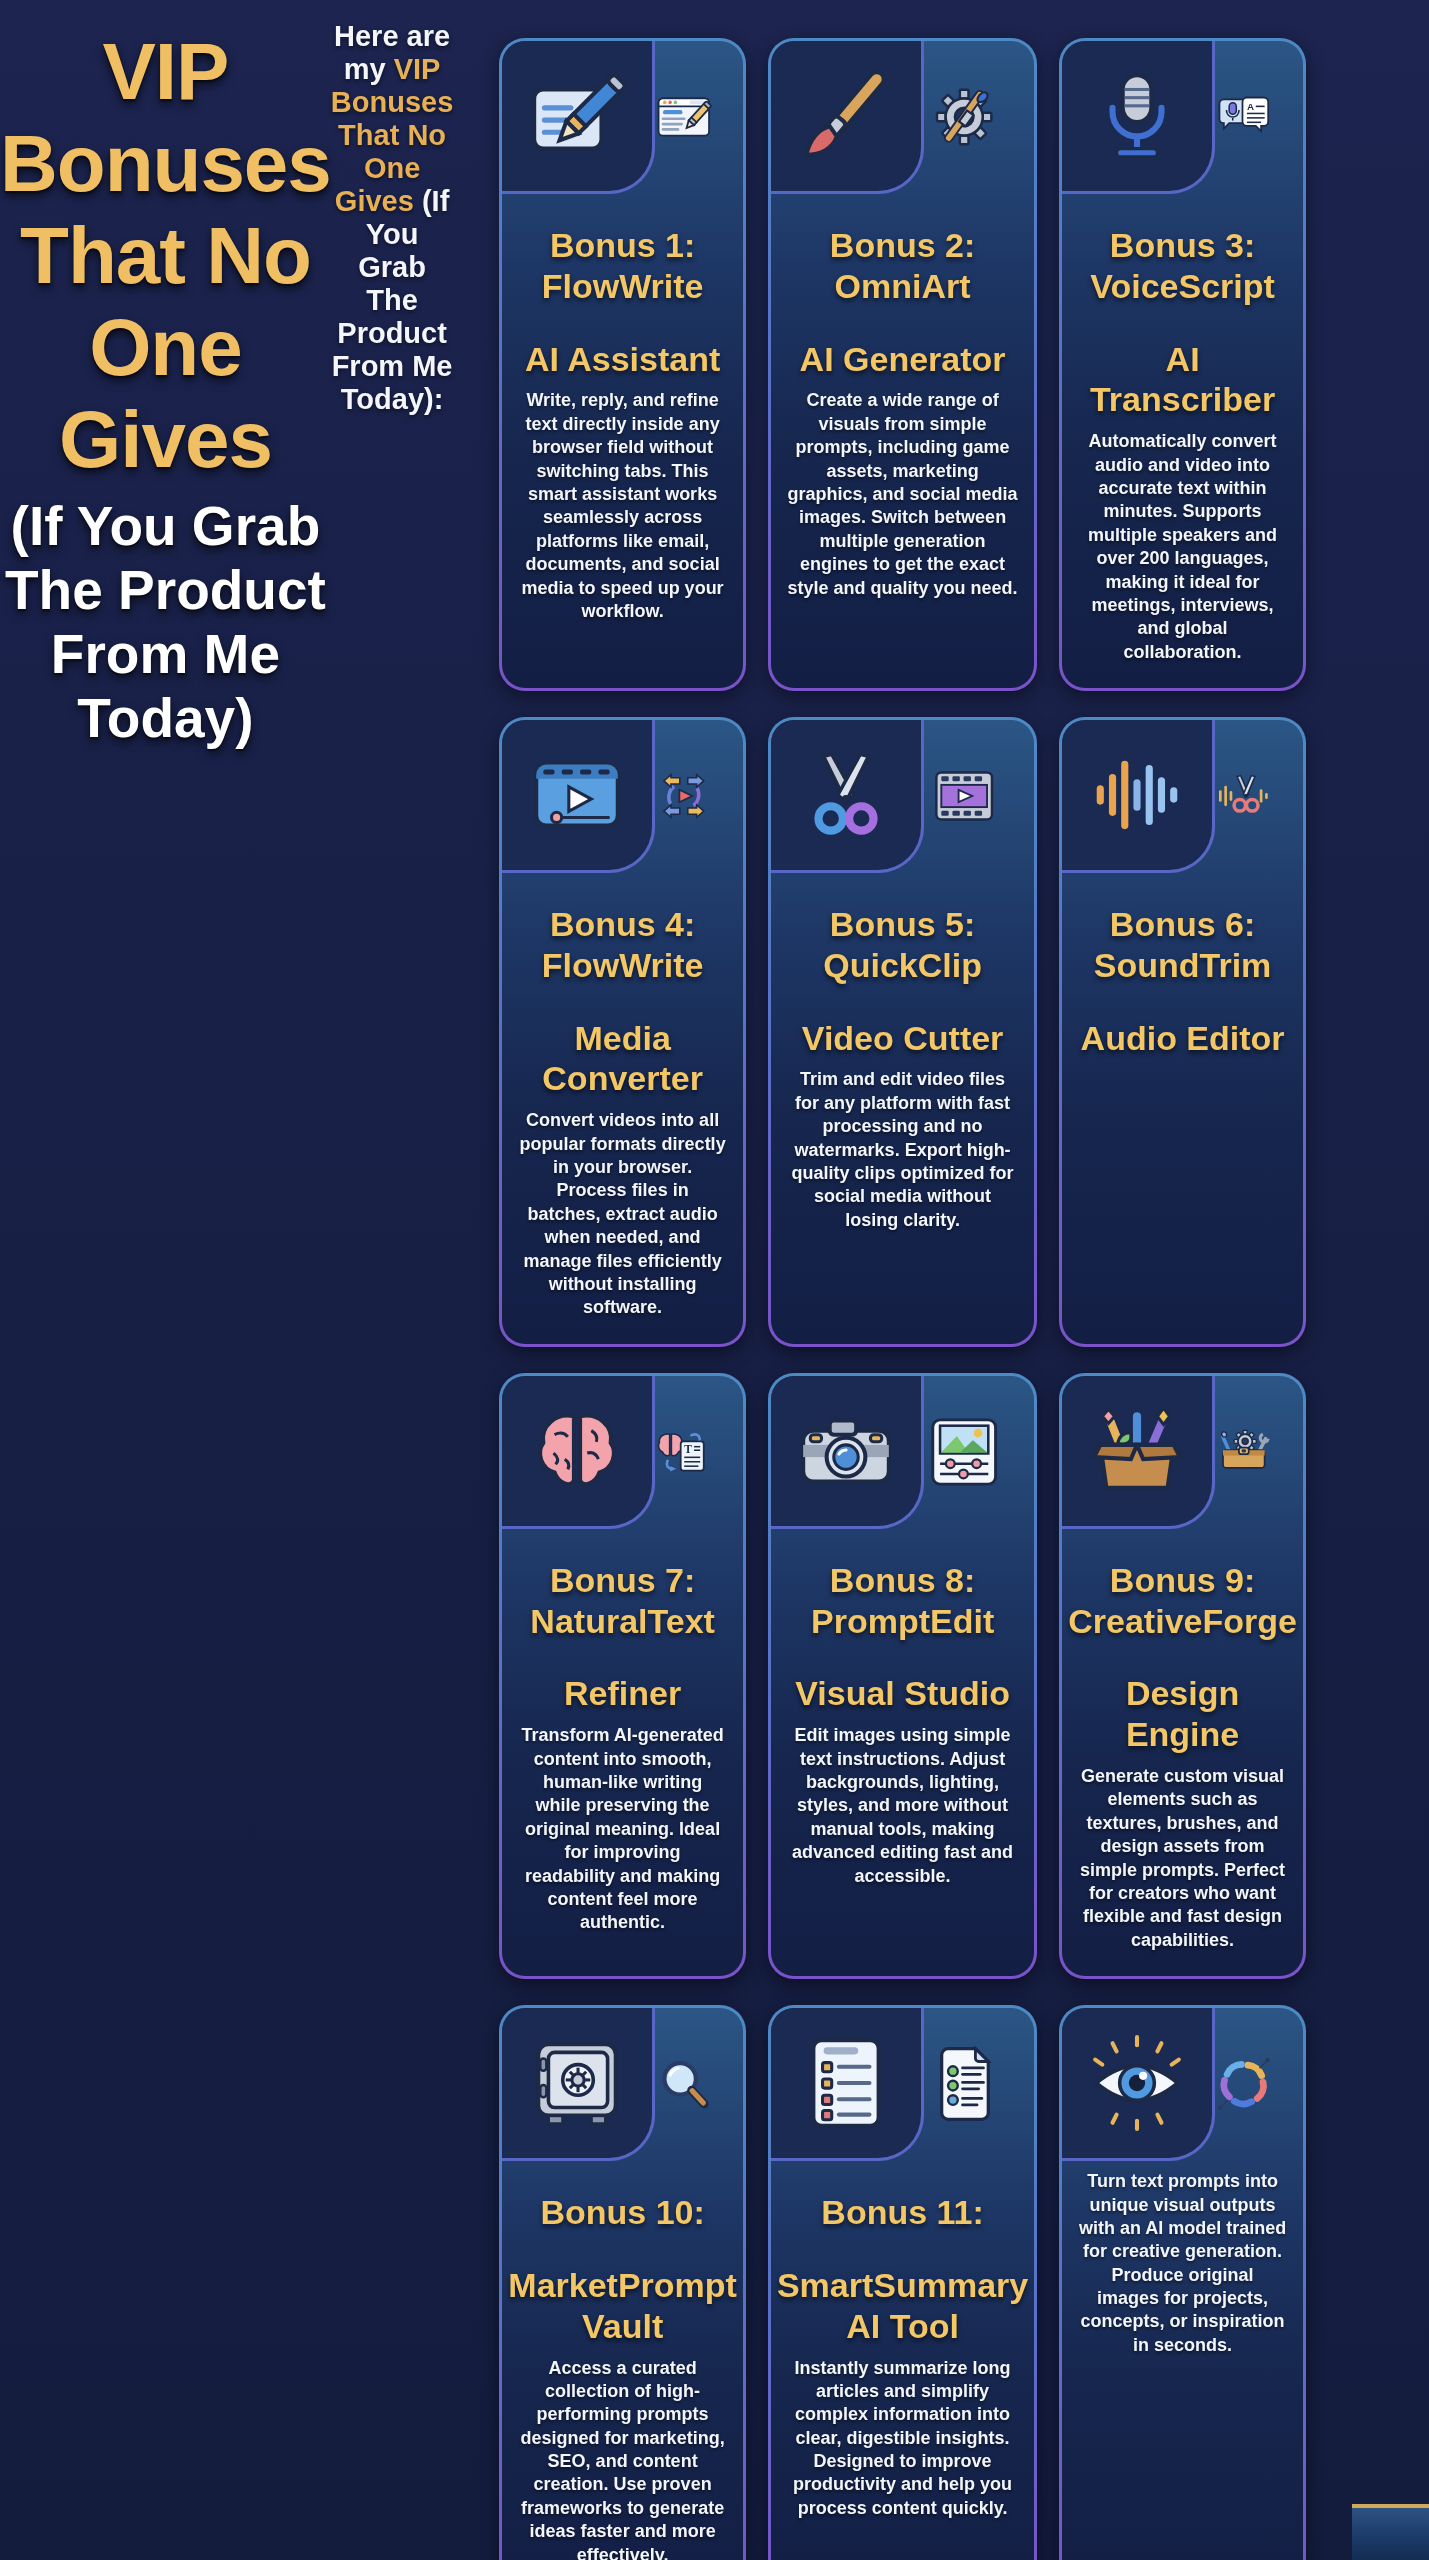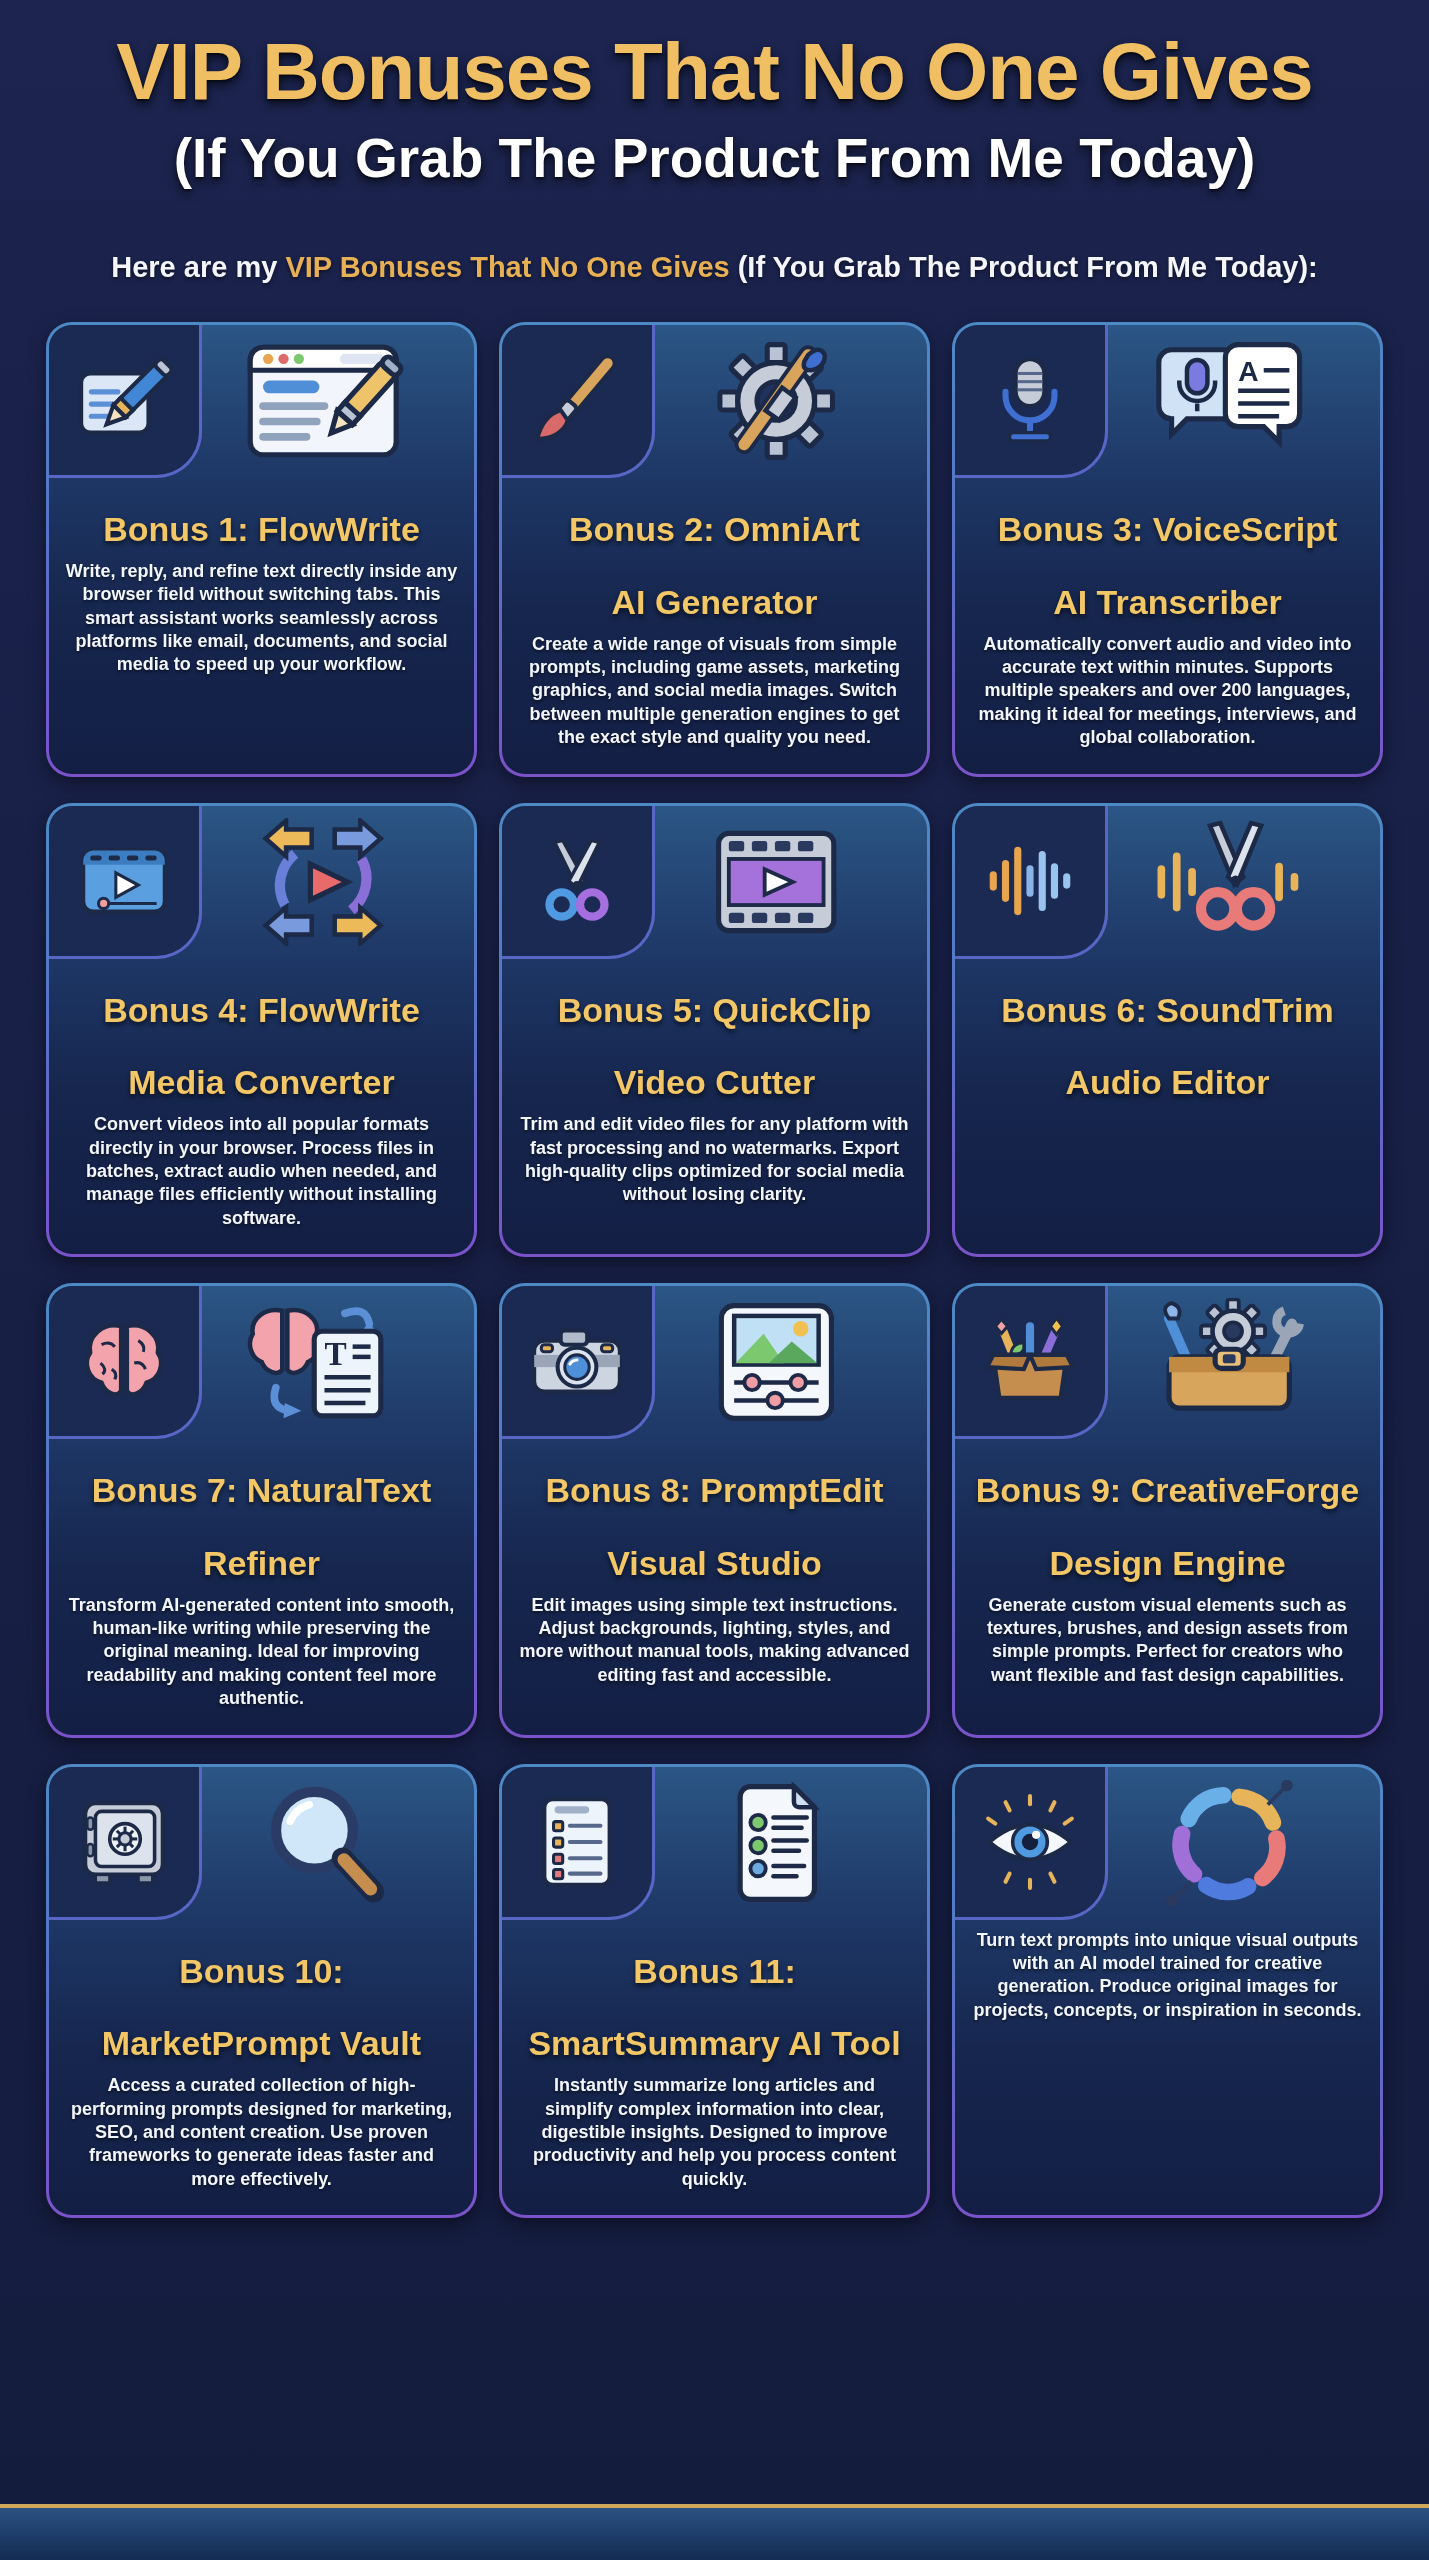--- a/index.html
+++ b/index.html
@@ -1,21 +1,21 @@
 <!DOCTYPE html>
 <html><head>
 <meta charset="utf-8">
 <style>
   html,body{margin:0;padding:0;width:1429px;height:2560px;overflow:hidden;}
   body{
     font-family:"Liberation Sans", sans-serif;
     background:linear-gradient(180deg,#1c244f 0%,#171f45 50%,#141c3e 100%);
     color:#fff;
   }
-  .page{width:1429px;height:2560px;display:flex;flex-direction:column;box-sizing:border-box;}
+  .page{width:1429px;height:2560px;display:flex;box-sizing:border-box;}
 
   
   .header{text-align:center;padding-top:26px;}
   .main-title{
     margin:0;font-size:80px;font-weight:800;letter-spacing:-1px;
     color:#f0bf63;text-shadow:0 5px 10px rgba(0,0,0,.65), 0 2px 2px rgba(0,0,0,.5);
   }
   .sub-title{
     margin:8px 0 0;font-size:55px;font-weight:800;
     color:#ffffff;text-shadow:0 5px 10px rgba(0,0,0,.65), 0 2px 2px rgba(0,0,0,.5);text-align:center;
@@ -130,20 +130,21 @@
                 <rect x="84" y="14" width="16" height="50" rx="4" fill="#eec36a" stroke="#1c2947" stroke-width="4"></rect>
                 <rect x="84" y="58" width="16" height="9" fill="#b9c3d4" stroke="#1c2947" stroke-width="4"></rect>
                 <polygon points="84,67 100,67 92,83" fill="#f5e3c0" stroke="#1c2947" stroke-width="4"></polygon>
                 <rect x="84" y="8" width="16" height="9" rx="4" fill="#9fb0c8" stroke="#1c2947" stroke-width="4"></rect>
               </g>
             </svg>
           </div>
         </div>
         <h3 class="card-title">
           <span>Bonus 1: FlowWrite</span>
+          <span>AI Assistant</span>
         </h3>
         <p class="card-desc">Write, reply, and refine text directly inside any browser field without switching tabs. This smart assistant works seamlessly across platforms like email, documents, and social media to speed up your workflow.</p>
       </article>
       <article class="card">
         <div class="icon-row">
           <div class="icon-tile">
             <svg viewBox="0 0 100 100">
               <line x1="38" y1="64" x2="80" y2="14" stroke="#1c2947" stroke-width="17" stroke-linecap="round"></line>
               <line x1="38" y1="64" x2="80" y2="14" stroke="#d9a45c" stroke-width="10" stroke-linecap="round"></line>
               <rect x="29" y="54" width="20" height="14" rx="4" transform="rotate(-50 39 61)" fill="#c6cdd8" stroke="#1c2947" stroke-width="4"></rect>

